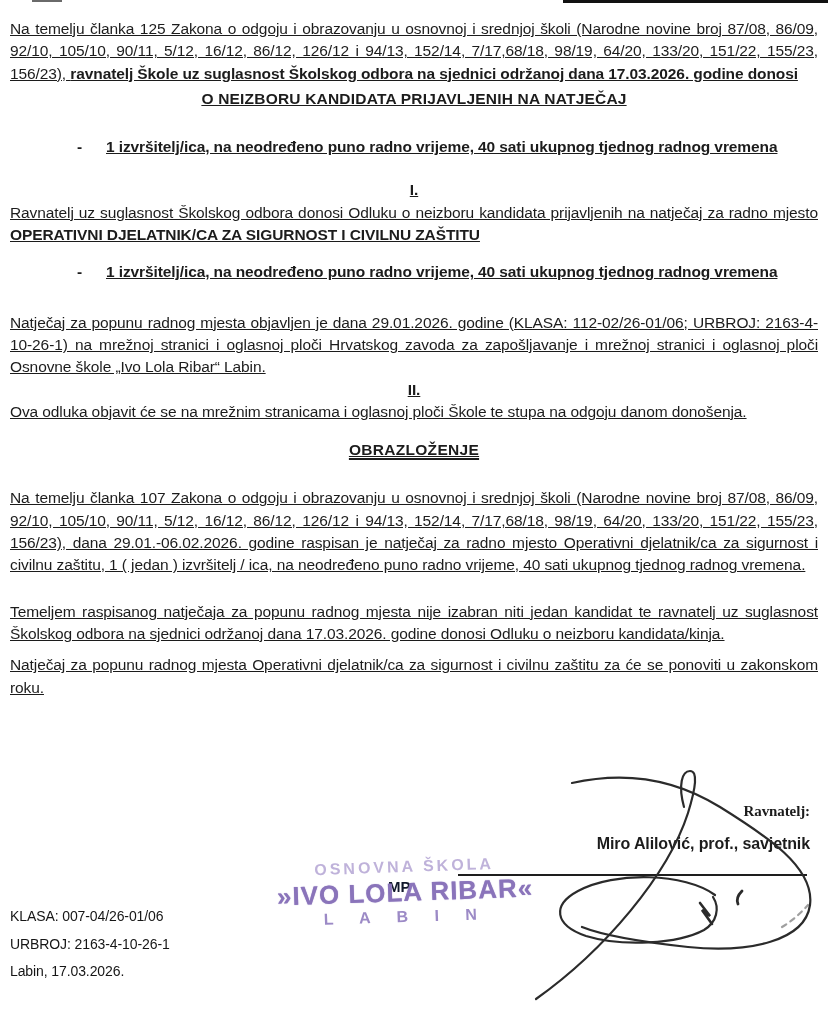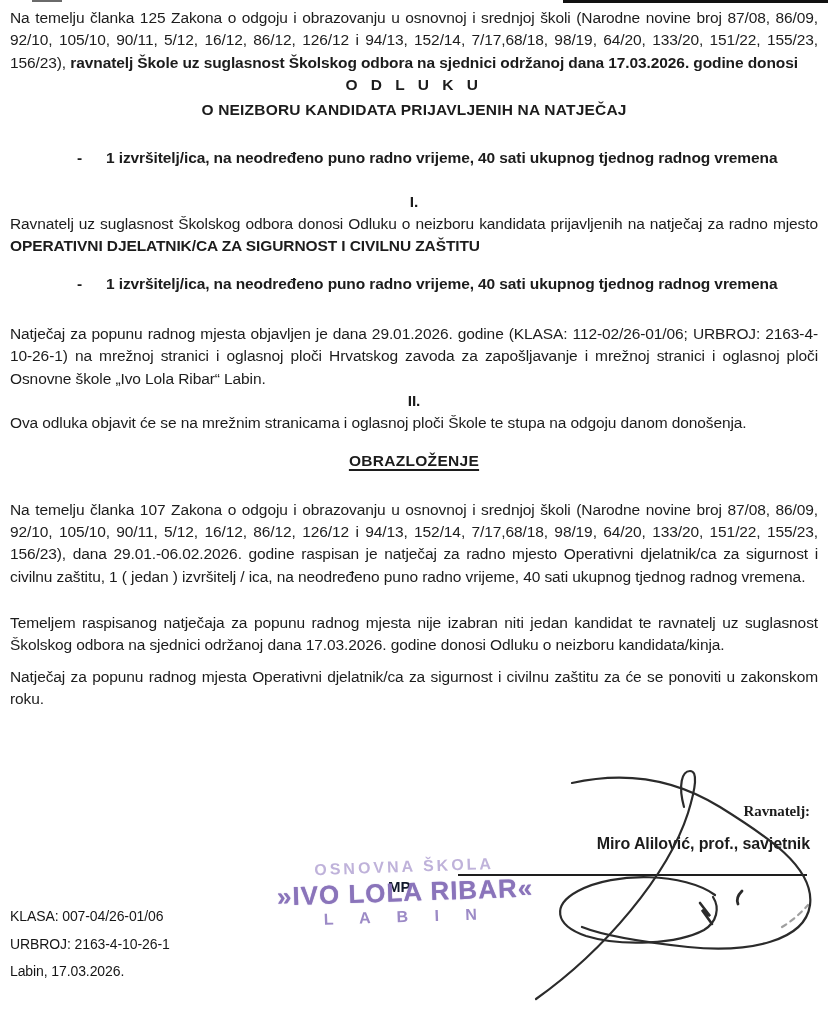--- a/index.html
+++ b/index.html
@@ -10,21 +10,21 @@
     height: 1024px;
     margin: 0 auto;
     background: #ffffff;
     overflow: hidden;
     font-family: "Liberation Sans", "DejaVu Sans", sans-serif;
     color: #1c1c1c;
     font-size: 15.5px;
     line-height: 22.3px;
     letter-spacing: -0.1px;
   }
-  .content { padding: 7px 10px 0 10px; }
+  .content { padding: 18px 10px 0 10px; text-decoration: underline; }
   p.just { text-align: justify; }
   b, .b { font-weight: 700; }
   .center { text-align: center; font-weight: 700; }
   .odluku { margin-top: 0px; letter-spacing: 4.5px; }
   .title2 { margin-top: 3px; letter-spacing: 0.2px; }
   .title3 { margin-top: 2px; letter-spacing: 0.2px; }
   .bullet-row { margin-top: 26px; padding-left: 67px; font-weight: 700; }
   .bullet-row .dash { display: inline-block; width: 29px; font-weight: 700; }
   .bullet-row.second { margin-top: 15px; }
   .roman { margin-top: 21px; text-align: center; font-weight: 700; }
@@ -57,21 +57,20 @@
 
 <div class="page">
 
   <div class="scan-strip-tr"></div>
   <div class="scan-mark-tl"></div>
 
   <div class="content">
 
     <p class="just"><span>Na temelju članka 125 Zakona o odgoju i obrazovanju u osnovnoj i srednjoj školi  (Narodne novine broj 87/08, 86/09, 92/10, 105/10, 90/11, 5/12, 16/12, 86/12, 126/12 i 94/13, 152/14, 7/17,68/18, 98/19, 64/20, 133/20, 151/22, 155/23, 156/23), </span><b>ravnatelj Škole uz suglasnost Školskog odbora na sjednici održanoj dana 17.03.2026. godine donosi</b></p>
 
-    <div class="center odluku">O D L U K U</div>
     <div class="center title2">O NEIZBORU KANDIDATA PRIJAVLJENIH NA NATJEČAJ</div>
 
     <div class="bullet-row"><span class="dash">-</span><span>1 izvršitelj/ica, na neodređeno puno radno vrijeme, 40 sati ukupnog tjednog radnog vremena</span></div>
 
     <div class="roman">I.</div>
 
     <p class="just"><span>Ravnatelj uz suglasnost Školskog odbora donosi Odluku o neizboru kandidata prijavljenih na natječaj za radno mjesto </span><b>OPERATIVNI DJELATNIK/CA ZA SIGURNOST I CIVILNU ZAŠTITU</b></p>
 
     <div class="bullet-row second"><span class="dash">-</span><span>1 izvršitelj/ica, na neodređeno puno radno vrijeme, 40 sati ukupnog tjednog radnog vremena</span></div>
 

